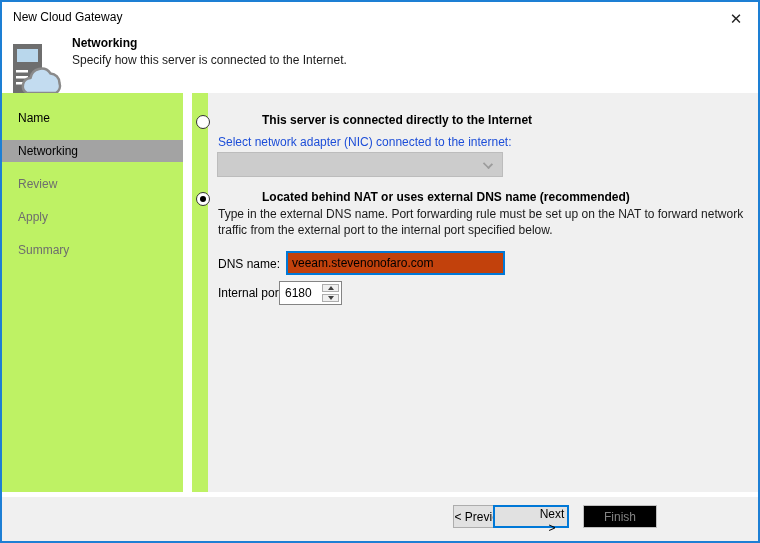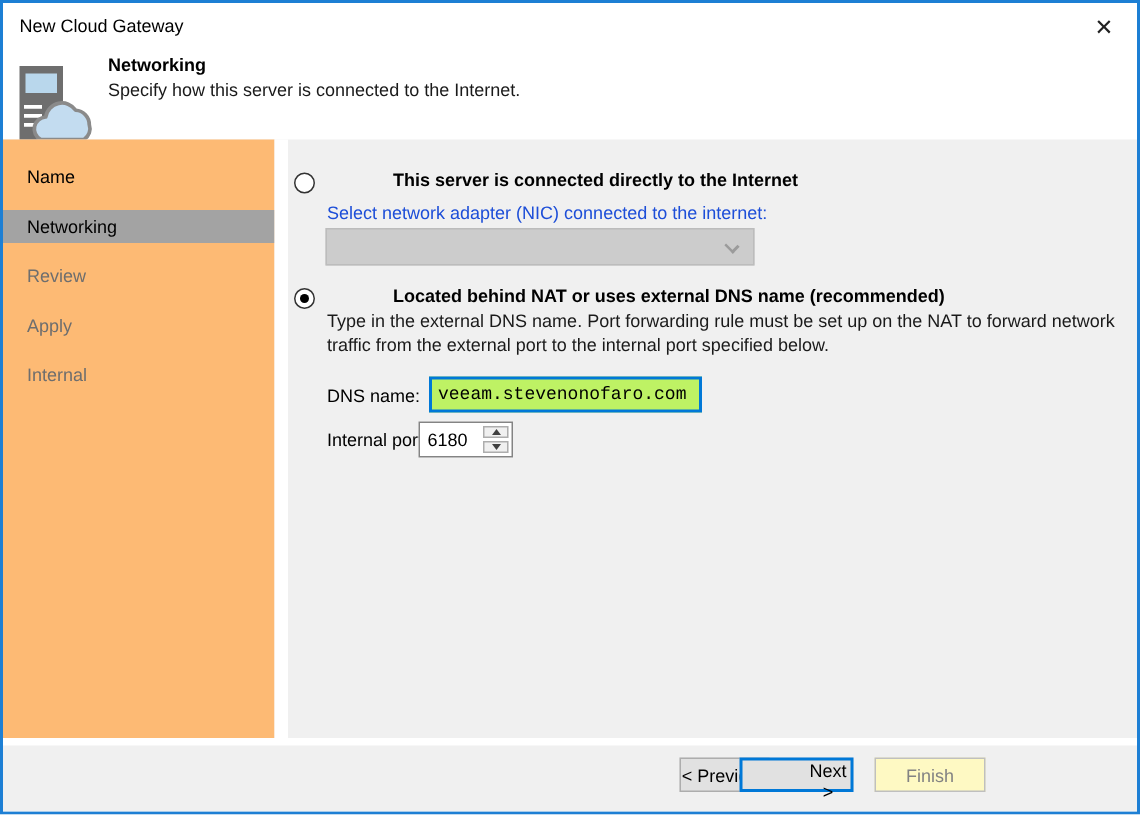--- a/index.html
+++ b/index.html
@@ -19,21 +19,21 @@
   .close-btn span { font-size: 15px; color: #222; font-weight: 400; line-height: 1; }
 
   
   .header { position: absolute; top: 30px; left: 0; right: 0; height: 61px; background: #fff; }
   .header-icon { position: absolute; left: 8px; top: 11px; width: 56px; height: 54px; }
   .header h1 { position: absolute; left: 70px; top: 4px; font-size: 12px; font-weight: bold; }
   .header .sub { position: absolute; left: 70px; top: 21px; font-size: 12px; color: #1a1a1a; }
 
   
   .body { position: absolute; top: 91px; left: 0; right: 0; height: 399px; background: #f0f0f0; }
-  .sidebar { position: absolute; left: 0; top: 0; width: 181px; height: 100%; background: #fdba74; }
+  .sidebar { position: absolute; left: 0; top: 0; width: 206px; height: 100%; background: #bef264; }
   .v-divider { position: absolute; left: 181px; top: 0; width: 9px; height: 100%; background: #ffffff; }
   .step { position: absolute; left: 0; width: 181px; height: 22px; line-height: 22px; padding-left: 16px; color: #6e6e6e; }
   .step.done { color: #000; }
   .step.active { background: #a3a3a3; color: #000; }
 
   .content { position: absolute; left: 190px; top: 0; right: 0; height: 100%; }
 
   .radio-outer { position: absolute; width: 14px; height: 14px; border: 1px solid #333;
     border-radius: 50%; background: #fff; }
   .radio-outer .dot { position: absolute; left: 3px; top: 3px; width: 6px; height: 6px;
@@ -43,42 +43,42 @@
   .opt-label { position: absolute; font-weight: bold; font-size: 12px; margin-left: 44px; }
   .nic-label { position: absolute; color: #1d4ed8; font-size: 12px; }
 
   .dropdown { position: absolute; width: 286px; height: 25px; background: #cccccc; border: 1px solid #bcbcbc; }
   .dropdown .chev { position: absolute; right: 10px; top: 7px; width: 8px; height: 8px;
     border-right: 2px solid #9b9b9b; border-bottom: 2px solid #9b9b9b; transform: rotate(45deg) scale(1,0.8); }
 
   .desc { position: absolute; width: 532px; line-height: 16px; color: #1a1a1a; font-size: 12px; }
   .field-label { position: absolute; font-size: 12px; color: #000; }
 
-  .dns-input { position: absolute; width: 182px; height: 24px; border: 2px solid #0078d7;
-    background: #bef264; font-family: Liberation Mono, monospace; font-size: 12px; padding: 0 4px; outline: none; }
+  .dns-input { position: absolute; width: 219px; height: 24px; border: 2px solid #0078d7;
+    background: #c2410c; font-family: Liberation Sans, sans-serif; font-size: 12px; padding: 0 4px; outline: none; }
 
   .spinner { position: absolute; width: 63px; height: 24px; border: 1px solid #848484; background: #fff; padding-left: 28px; }
   .spinner .num { position: absolute; left: 5px; top: 4px; font-size: 12px; }
   .spin-btns { position: absolute; right: 2px; top: 2px; width: 17px; height: 18px; }
   .spin-btn { position: absolute; left: 0; width: 17px; height: 8px; background: #f0f0f0;
     border: 1px solid #adadad; display: flex; align-items: center; justify-content: center; }
   .spin-btn.up { top: 0; }
   .spin-btn.down { top: 10px; }
   .tri-up { width: 0; height: 0; border-left: 3px solid transparent; border-right: 3px solid transparent;
     border-bottom: 4px solid #404040; }
   .tri-down { width: 0; height: 0; border-left: 3px solid transparent; border-right: 3px solid transparent;
     border-top: 4px solid #404040; }
 
   
   .footer-divider { position: absolute; top: 490px; left: 0; right: 0; height: 5px; background: #ffffff; }
   .footer { position: absolute; top: 495px; left: 0; right: 0; height: 44px; background: #f0f0f0; }
   .btn { position: absolute; top: 8px; height: 23px; background: #e1e1e1; border: 1px solid #adadad;
     font-family: "Liberation Sans", sans-serif; font-size: 12px; color: #000; text-align: center; padding: 0; }
   .btn.default { border: 2px solid #0078d7; }
-  .btn:disabled { background: #fef9c3; border-color: #bfbfbf; color: #838383; }
+  .btn:disabled { background: #000000; border-color: #bfbfbf; color: #838383; }
   .btn-previous { left: 403px; width: 60px; margin-left: 48px; }
   .btn-next { left: 491px; width: 76px; padding-left: 42px; }
   .btn-finish { left: 581px; width: 74px; }
   .btn-cancel { left: 670px; width: 73px; }
 </style>
 </head>
 <body>
 
 <div class="window">
 
@@ -101,21 +101,21 @@
     <h1>Networking</h1>
     <div class="sub">Specify how this server is connected to the Internet.</div>
   </div>
 
   <div class="body">
     <div class="sidebar">
       <div class="step done" style="top:14px">Name</div>
       <div class="step active" style="top:47px">Networking</div>
       <div class="step" style="top:80px">Review</div>
       <div class="step" style="top:113px">Apply</div>
-      <div class="step" style="top:146px">Internal</div>
+      <div class="step" style="top:146px">Summary</div>
     </div>
     <div class="v-divider"></div>
 
     <div class="content">
 
       <div class="radio-outer" style="left:4px; top:22px">
         
       </div>
       <div class="opt-label" style="left:26px; top:20px">This server is connected directly to the Internet</div>
       <div class="nic-label" style="left:26px; top:42px">Select network adapter (NIC) connected to the internet:</div>

